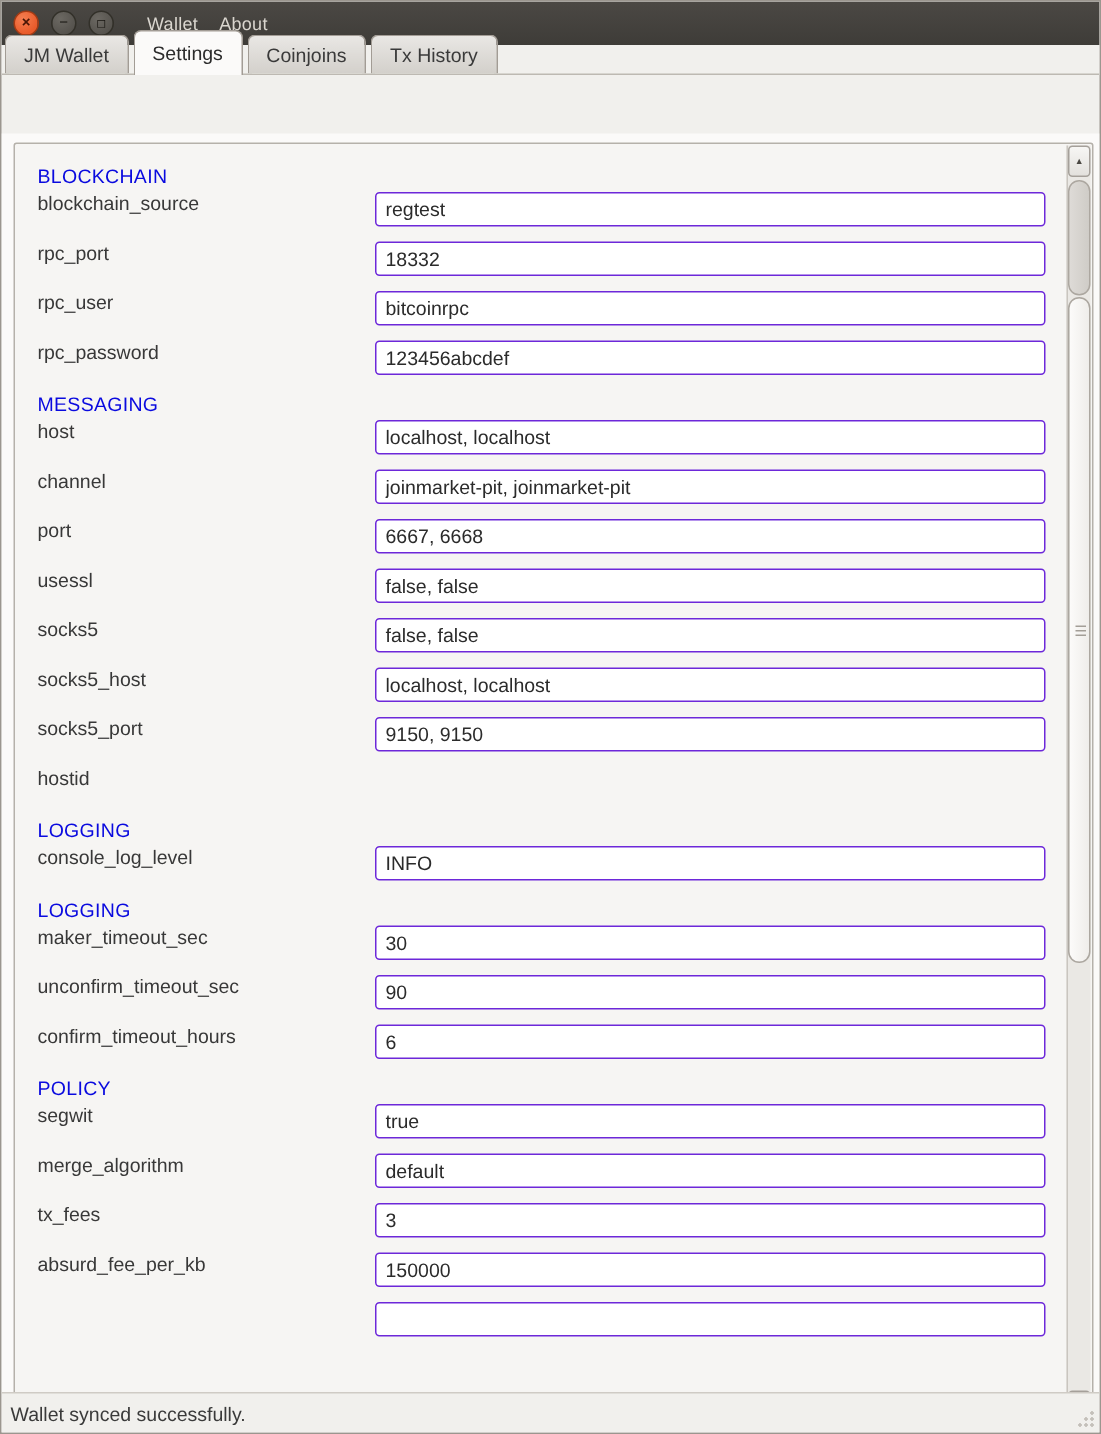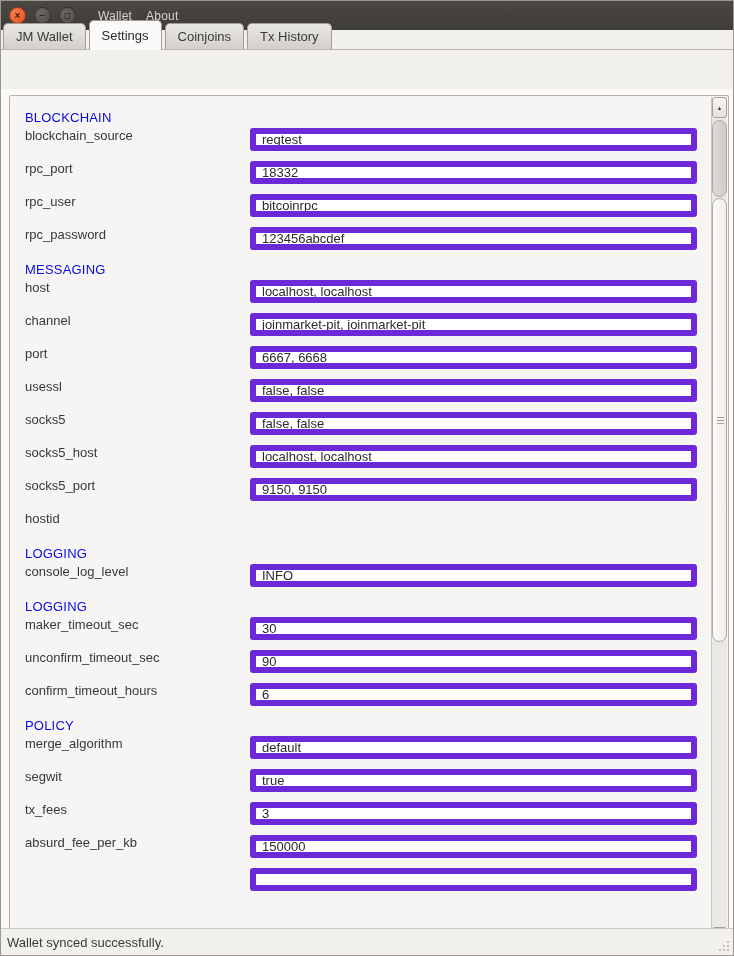--- a/index.html
+++ b/index.html
@@ -34,21 +34,21 @@
   
   .pane { position:absolute; left:0; right:0; top:60px; bottom:27px; background:#FBFAF9;margin-top:28px; }
   .scrollarea { position:absolute; left:8px; top:6px; width:720px; height:855px;
     border:1px solid #B5B1AA; border-radius:2px; background:#F6F5F3; overflow:hidden; }
   .form { position:absolute; left:0; top:0; right:17px; padding:12px 14px 0 15px; }
 
   .section-title { height:20px; line-height:20px; font-size:13px;
     color:var(--header-blue,#0A0ADF); letter-spacing:.2px; }
   .row { height:33px; display:flex; align-items:flex-start; }
   .flabel { width:225px; flex:none; font-size:13px; color:#383838; }
-  .tinput { flex:1; height:23px; border:6px solid #6d28d9; border-radius:3px;
+  .tinput { flex:1; height:23px; border:1px solid #6d28d9; border-radius:3px;
     background:#FFFFFF; font-family:"Liberation Sans","DejaVu Sans",sans-serif;
     font-size:13px; color:#2B2B2B; padding:0 6px; outline:none; }
   .checkbox { width:17px; height:17px; border-radius:3px;
     background:linear-gradient(#F1936B,var(--accent-orange,#E9632F));
     border:1px solid #C2541F; display:flex; align-items:center; justify-content:center; }
   .checkbox .tick { color:#4A2213; font-size:13px; font-weight:bold; line-height:1;
     margin-top:-2px; }
 
   
   .vscroll { position:absolute; top:1px; right:1px; bottom:1px; width:16px;
@@ -166,26 +166,26 @@
         <div class="row">
           <div class="flabel">unconfirm_timeout_sec</div>
           <input type="text" class="tinput" value="90" style="">
         </div>
         <div class="row">
           <div class="flabel">confirm_timeout_hours</div>
           <input type="text" class="tinput" value="6" style="">
         </div>
         <div class="section-title">POLICY</div>
         <div class="row">
+          <div class="flabel">segwit</div>
+          <input type="text" class="tinput" value="true" style="">
+        </div>
+        <div class="row">
           <div class="flabel">merge_algorithm</div>
           <input type="text" class="tinput" value="default" style="">
-        </div>
-        <div class="row">
-          <div class="flabel">segwit</div>
-          <input type="text" class="tinput" value="true" style="">
         </div>
         <div class="row">
           <div class="flabel">tx_fees</div>
           <input type="text" class="tinput" value="3" style="">
         </div>
         <div class="row">
           <div class="flabel">absurd_fee_per_kb</div>
           <input type="text" class="tinput" value="150000" style="">
         </div>
         <div class="row">

